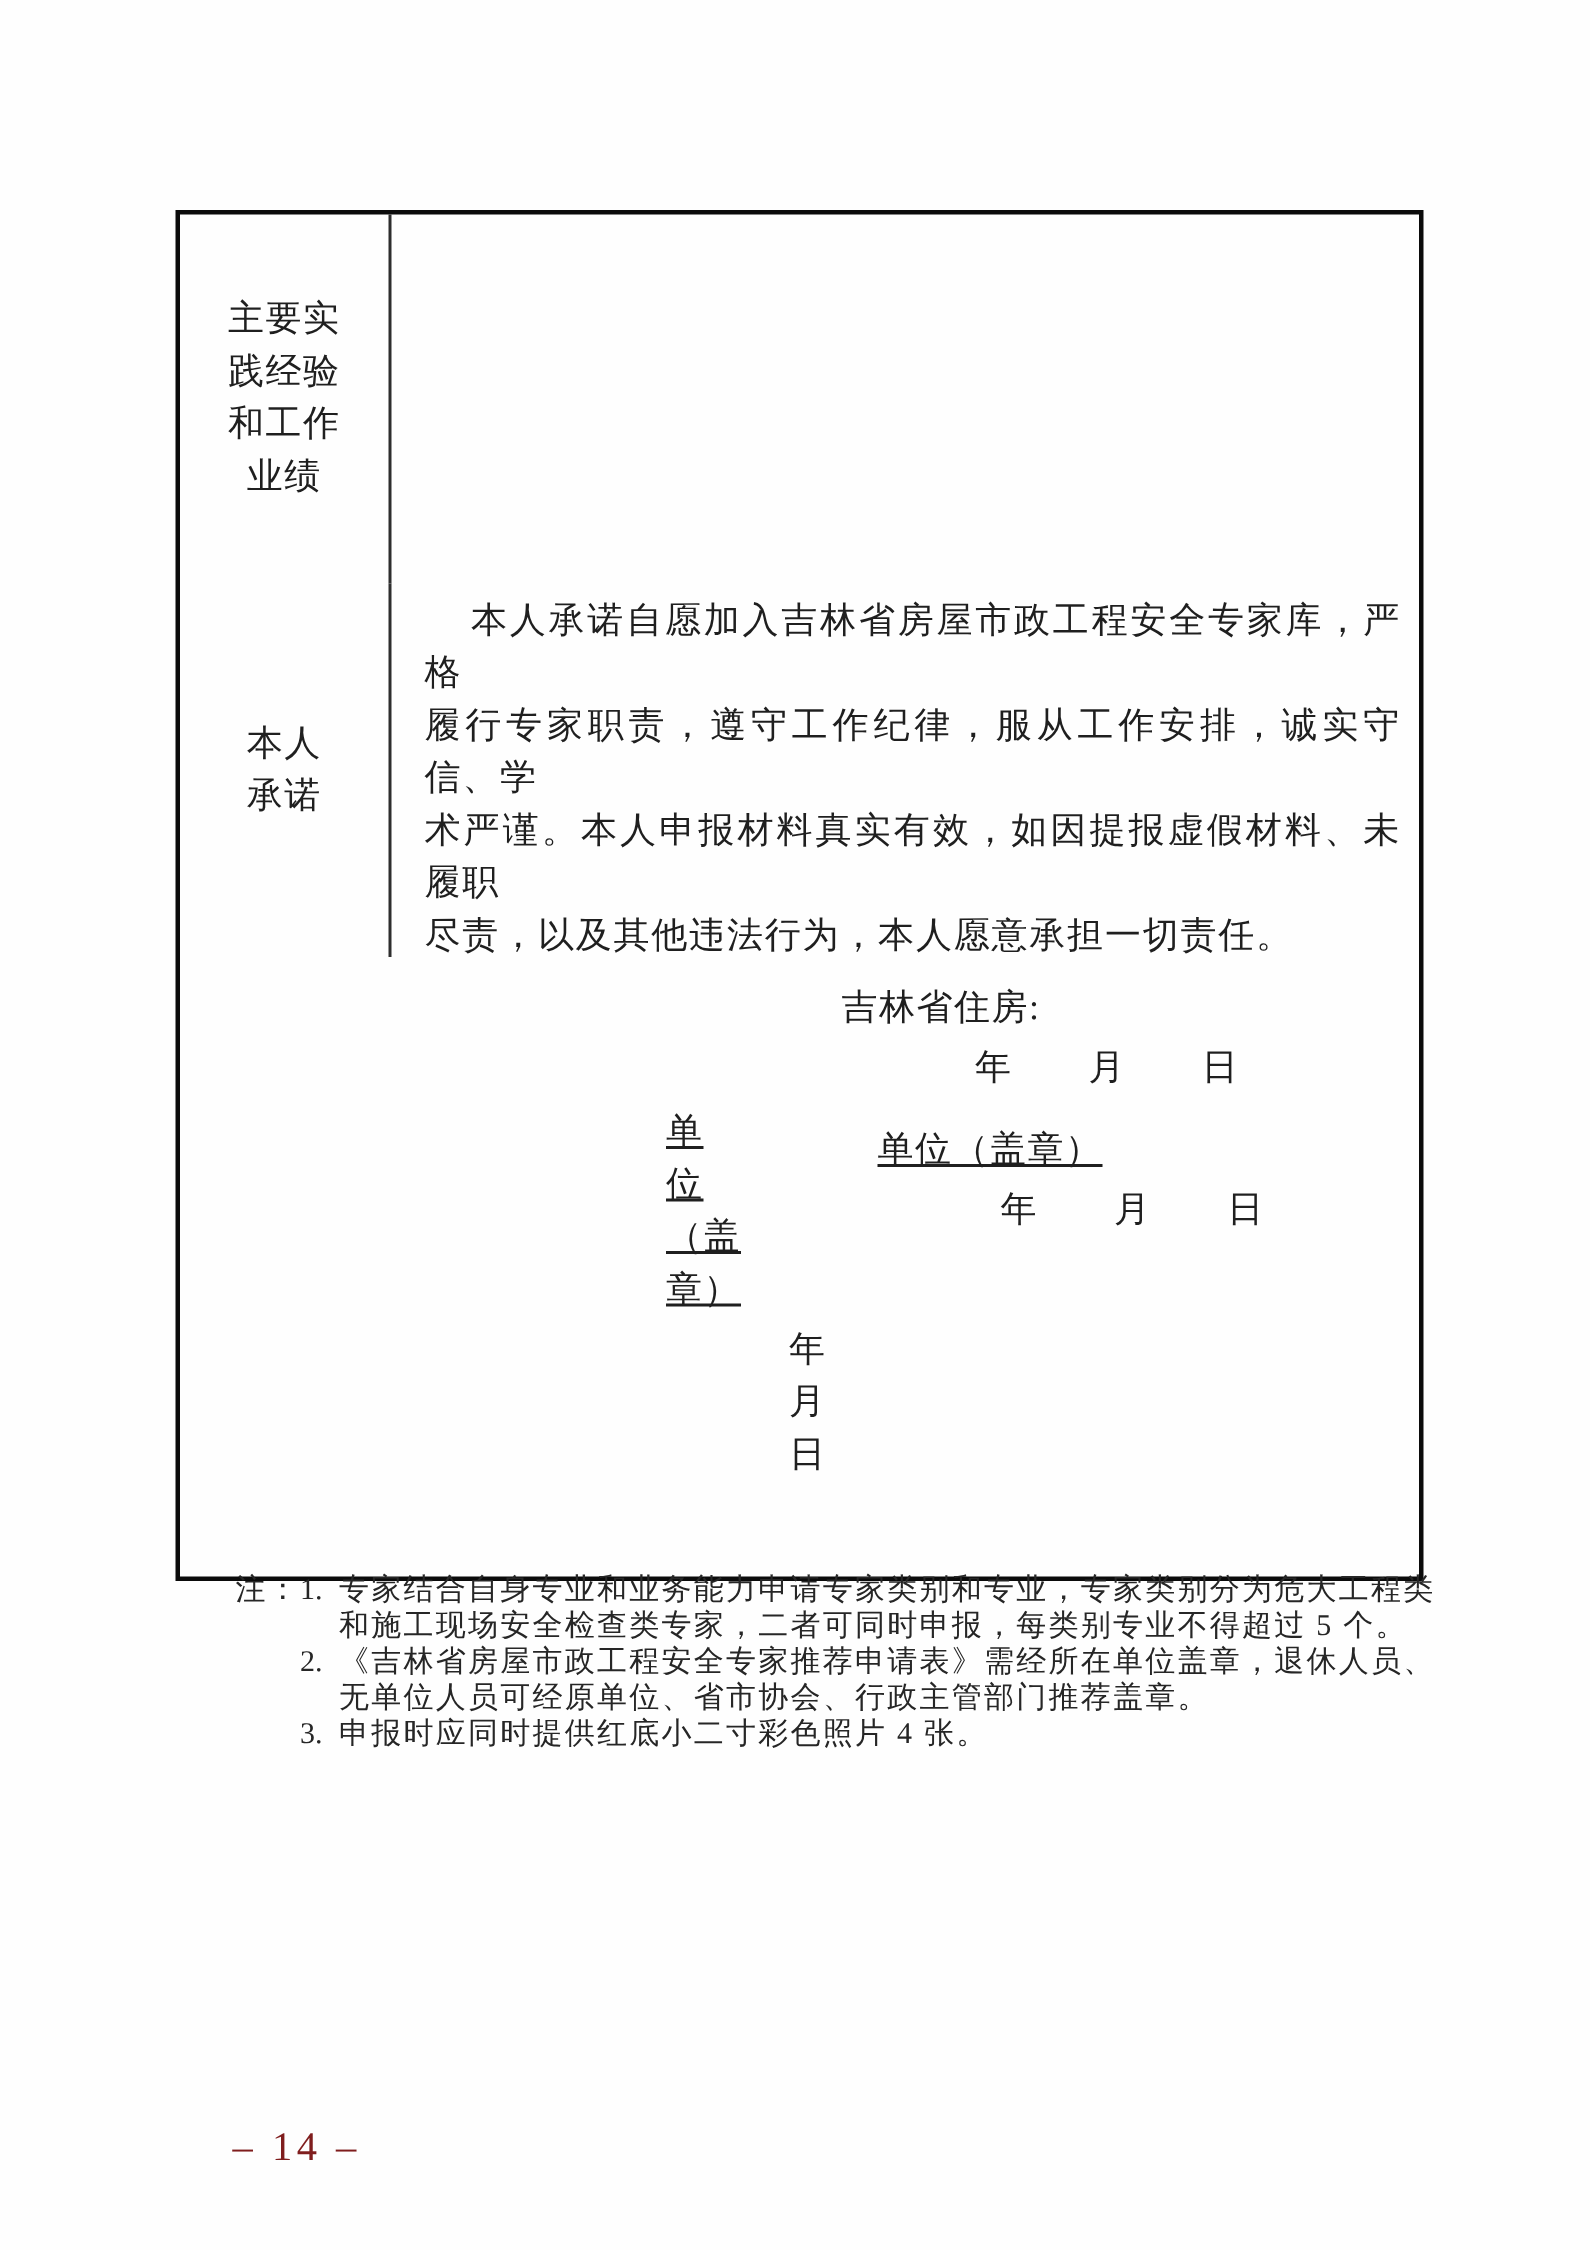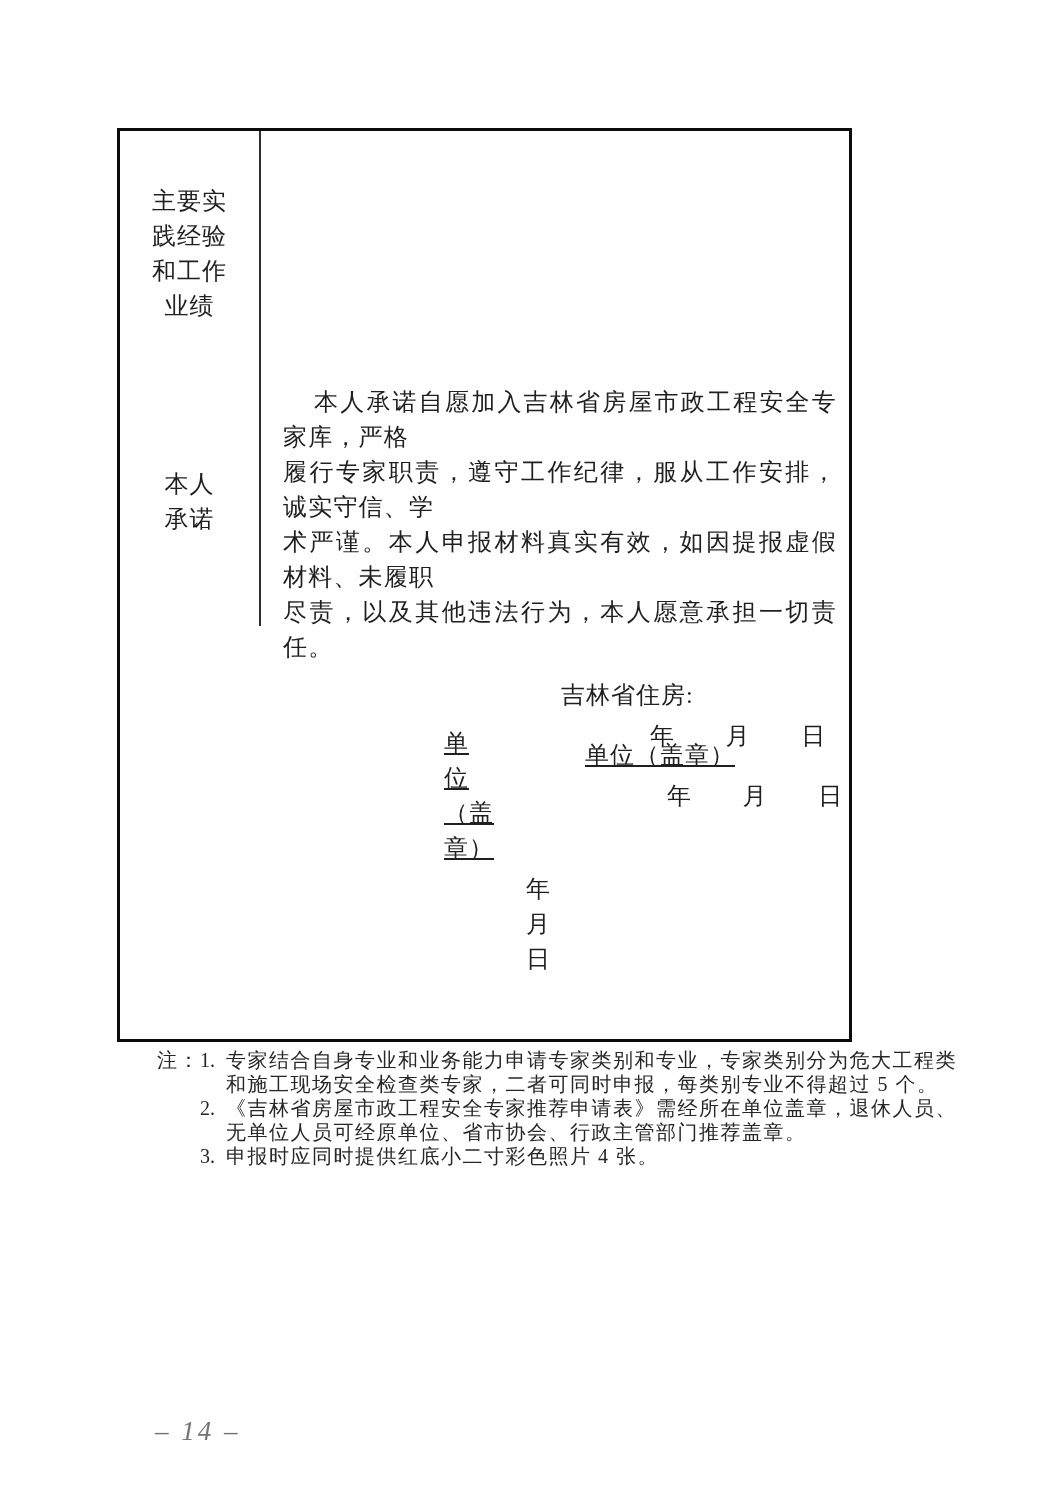--- a/index.html
+++ b/index.html
@@ -20,22 +20,22 @@
     position:relative;
     width:1060px;
     height:1500px;
     background:var(--paper);
     overflow:hidden;
   }
   
   .form-table{
     position:absolute;
     left:117px;
-    top:128px;
-    width:735px;
+    top:140px;
+    width:832px;
     height:914px;
     border:3px solid var(--border-outer);
     display:grid;
     grid-template-columns:141px 1fr;
     grid-template-rows:246px 249px 211px 202px;
     background:var(--paper);
   }
   .cell{min-width:0;min-height:0;}
   .label-cell{
     border-right:2px solid var(--border-divider);
@@ -66,20 +66,21 @@
     text-align:justify;
   }
   .sig-label{
     margin:13px 0 0 300px;
     line-height:35px;
     letter-spacing:1px;
   }
   .date-line{
     line-height:35px;
     letter-spacing:1.2px;
+    font-family:Liberation Mono, monospace;
   }
   .date-line.r2{margin:6px 0 0 389px;}
   .stamp-label{
     letter-spacing:1px;
     line-height:35px;
     text-decoration:underline;
   }
   .stamp-label.r3{margin:100px 0 0 324px;}
   .stamp-label.r4{margin:112px 0 0 324px;}
   .date-line.r34{margin:6px 0 0 406px;}
@@ -113,22 +114,21 @@
     max-width:734px;
     text-align:justify;
   }
   
   .page-number{
     position:absolute;
     left:155px;
     top:1416px;
     font-size:27px;
     letter-spacing:3px;
-    color:#737373;
-    font-style:italic;
+    color:#7f1d1d;
   }
 </style>
 </head>
 <body>
 
 <div class="page">
 
   <div class="form-table">
 
     <div class="cell label-cell row-top">主要实

